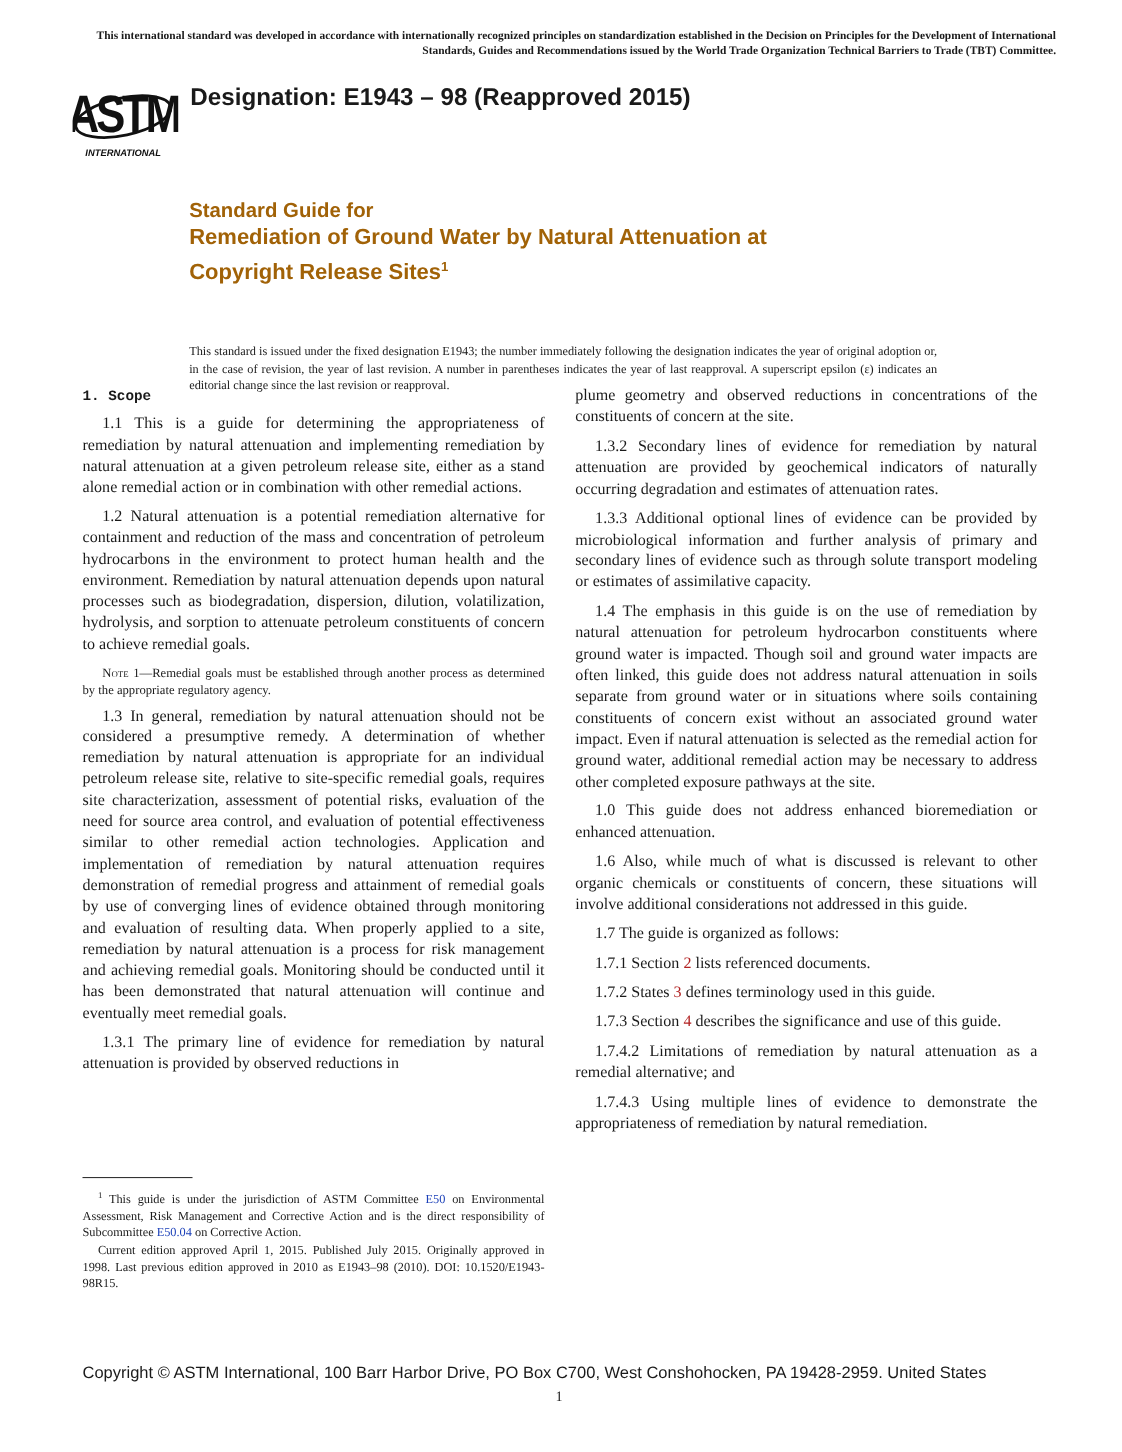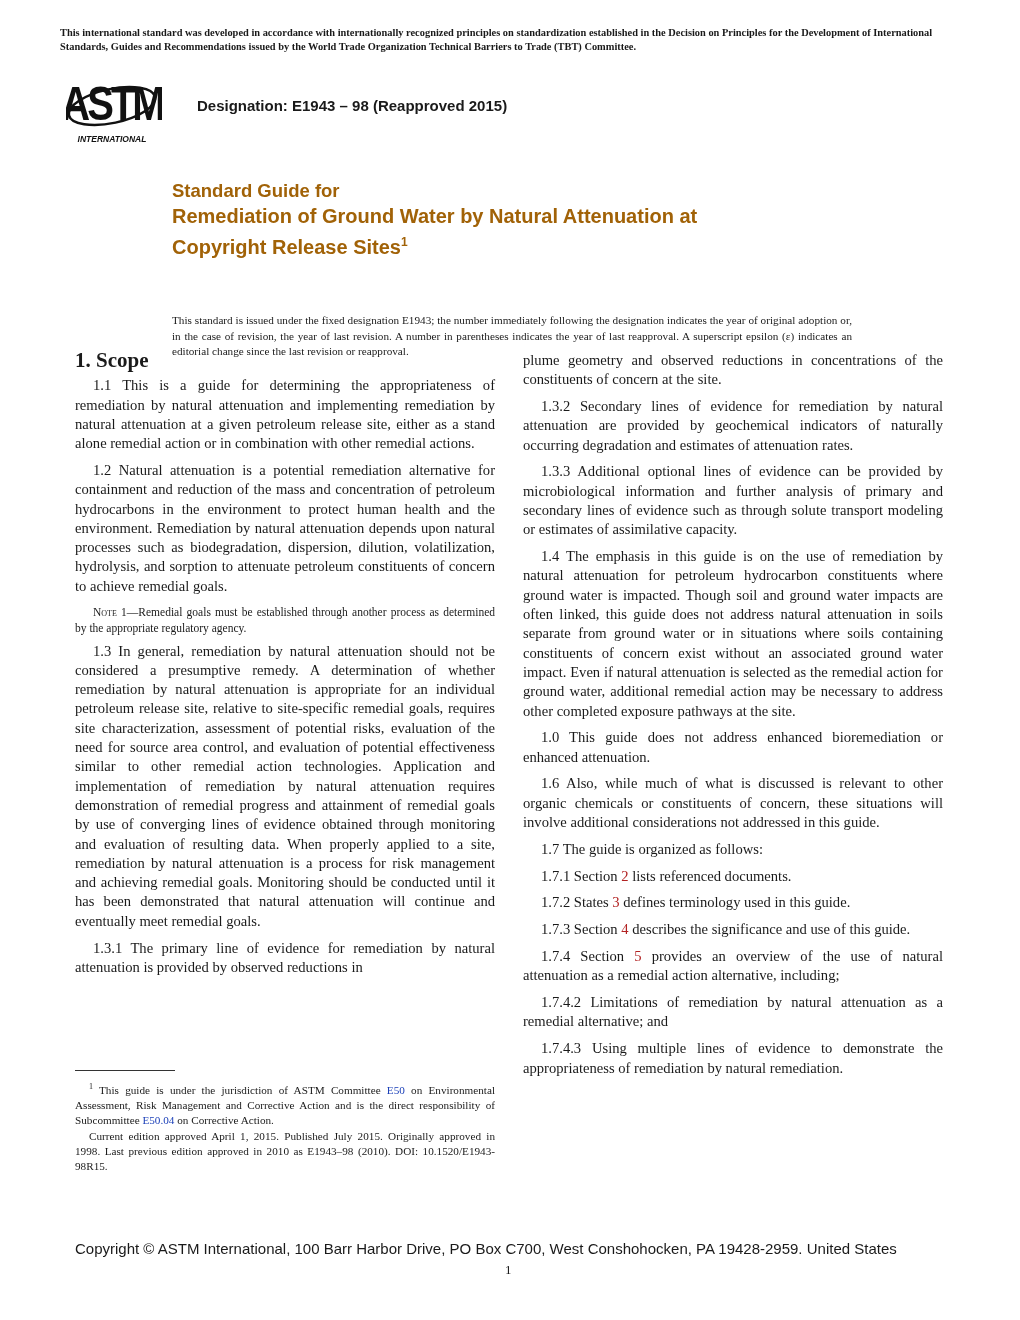--- a/index.html
+++ b/index.html
@@ -1,41 +1,41 @@
 <!DOCTYPE html>
 <html><head>
 <meta charset="utf-8">
 <style>
   html, body { margin:0; padding:0; background:#fff; }
   body { width:1020px; height:1320px; position:relative; overflow:hidden; color:#1a1a1a; }
 
-  #notice { position:absolute; left:60px; top:26px; width:900px; text-align:left;
+  #notice { position:absolute; left:60px; top:26px; width:900px; text-align:right;
     font-family:"Liberation Serif",serif; font-size:10.4px; line-height:14px; font-weight:bold; }
 
   #logo { position:absolute; left:66px; top:74px; width:96px; height:72px; }
-  #designation { position:absolute; left:173px; top:97px; font-family:"Liberation Sans",sans-serif;
-    font-size:15px; font-weight:bold;margin-left:24px; }
+  #designation { position:absolute; left:173px; top:75px; font-family:"Liberation Sans",sans-serif;
+    font-size:22px; font-weight:bold; }
 
   #title { position:absolute; left:172px; top:179px; font-family:"Liberation Sans",sans-serif;
     font-weight:bold; color:#a16207; }
   #title .t1 { font-size:18.5px; line-height:24px; }
   #title .t2 { font-size:20px; line-height:26px; }
   #title sup { font-size:12px; }
 
   #issue-note { position:absolute; left:172px; top:273px; width:680px; font-family:"Liberation Serif",serif;
     font-size:11.2px; line-height:15.5px; text-align:justify;margin-top:40px; }
 
   .col { position:absolute; top:351px; width:420px; font-family:"Liberation Serif",serif;
     font-size:14.6px; line-height:19.3px; text-align:justify; }
   #col-left { left:75px; }
   #col-right { left:523px; }
   .col p { margin:0 0 7.5px 0; text-indent:0; }
   .col p.ind { text-indent:18px; }
   .col p.nt { font-size:11.5px; line-height:16px; text-indent:18px; margin:6px 0 6px 0; }
-  .col h2 { font-size:21px; font-weight:bold; margin:0 0 6px 0; font-family:Liberation Serif, serif; }
+  .col h2 { font-size:13px; font-weight:bold; margin:0 0 6px 0; font-family:Liberation Mono, monospace; }
   .red { color:#b22222; }
   .blue { color:#1a3fb8; }
   .sc { font-variant:small-caps; }
 
   #fn-rule { position:absolute; left:75px; top:1070px; width:100px; border-top:1px solid #333; }
   #footnotes { position:absolute; left:75px; top:1079px; width:420px; font-family:"Liberation Serif",serif;
     font-size:11.2px; line-height:15.3px; text-align:justify; }
   #footnotes p { margin:0; text-indent:14px; }
   #footnotes sup { font-size:8px; }
 
@@ -76,21 +76,20 @@
   <p>plume geometry and observed reductions in concentrations of the constituents of concern at the site.</p>
   <p class="ind">1.3.2  Secondary lines of evidence for remediation by natural attenuation are provided by geochemical indicators of naturally occurring degradation and estimates of attenuation rates.</p>
   <p class="ind">1.3.3  Additional optional lines of evidence can be provided by microbiological information and further analysis of primary and secondary lines of evidence such as through solute transport modeling or estimates of assimilative capacity.</p>
   <p class="ind">1.4  The emphasis in this guide is on the use of remediation by natural attenuation for petroleum hydrocarbon constituents where ground water is impacted. Though soil and ground water impacts are often linked, this guide does not address natural attenuation in soils separate from ground water or in situations where soils containing constituents of concern exist without an associated ground water impact. Even if natural attenuation is selected as the remedial action for ground water, additional remedial action may be necessary to address other completed exposure pathways at the site.</p>
   <p class="ind">1.0  This guide does not address enhanced bioremediation or enhanced attenuation.</p>
   <p class="ind">1.6  Also, while much of what is discussed is relevant to other organic chemicals or constituents of concern, these situations will involve additional considerations not addressed in this guide.</p>
   <p class="ind">1.7  The guide is organized as follows:</p>
   <p class="ind"><span>1.7.1  Section </span><span class="red">2</span><span> lists referenced documents.</span></p>
   <p class="ind"><span>1.7.2  States </span><span class="red">3</span><span> defines terminology used in this guide.</span></p>
   <p class="ind"><span>1.7.3  Section </span><span class="red">4</span><span> describes the significance and use of this guide.</span></p>
-  <p class="ind"><span>1.7.4  Section </span><span class="red">5</span><span> provides an overview of the use of natural attenuation as a remedial action alternative, including;</span></p>
   <p class="ind">1.7.4.2  Limitations of remediation by natural attenuation as a remedial alternative; and</p>
   <p class="ind">1.7.4.3  Using multiple lines of evidence to demonstrate the appropriateness of remediation by natural remediation.</p>
 </div>
 
 <div id="fn-rule"></div>
 <div id="footnotes">
   <p><sup>1</sup><span> This guide is under the jurisdiction of ASTM Committee </span><span class="blue">E50</span><span> on Environmental Assessment, Risk Management and Corrective Action and is the direct responsibility of Subcommittee </span><span class="blue">E50.04</span><span> on Corrective Action.</span></p>
   <p>Current edition approved April 1, 2015. Published July 2015. Originally approved in 1998. Last previous edition approved in 2010 as E1943–98 (2010). DOI: 10.1520/E1943-98R15.</p>
 </div>
 

